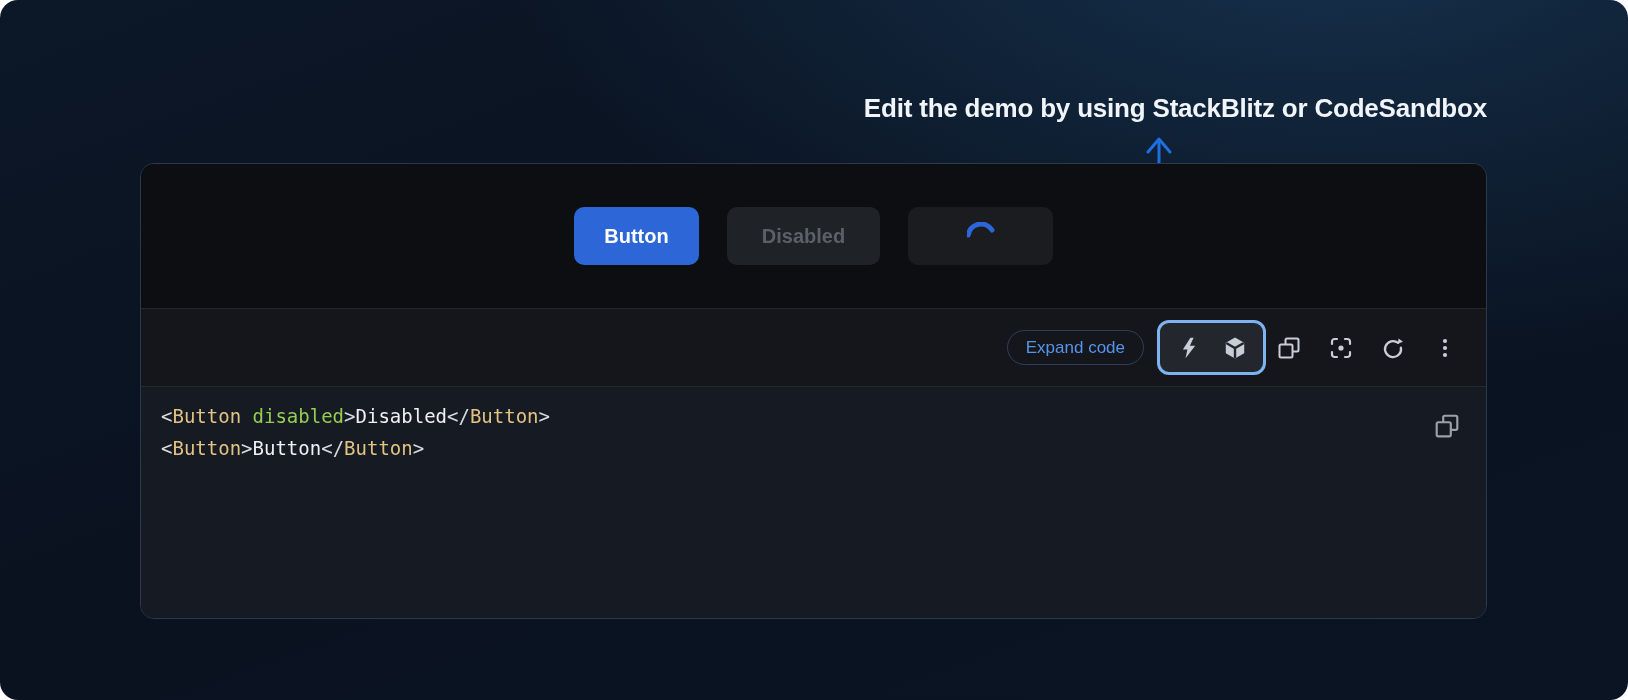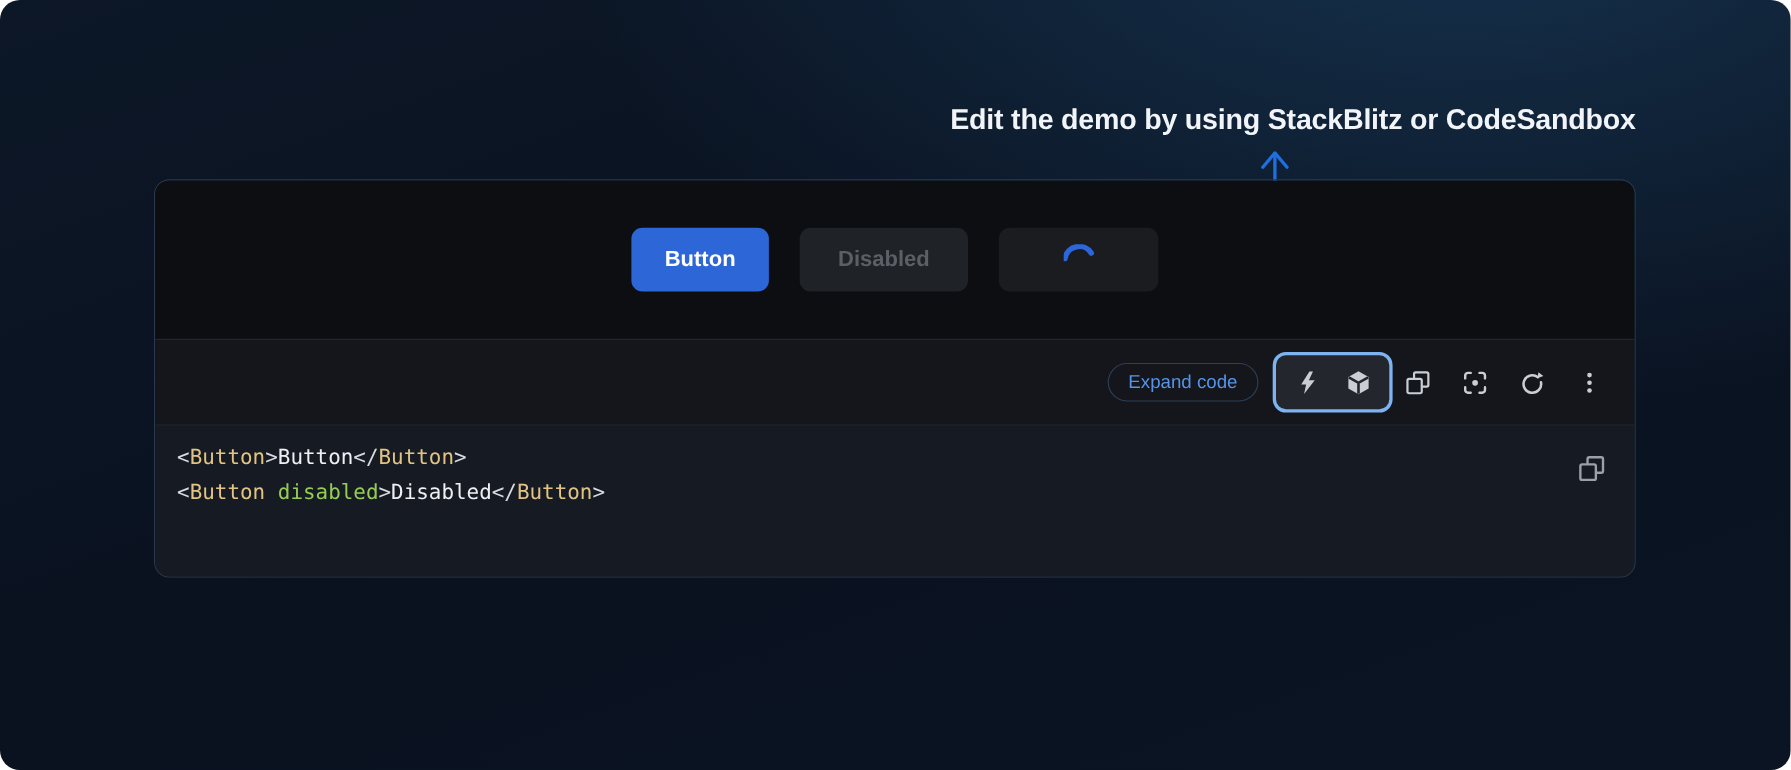--- a/index.html
+++ b/index.html
@@ -15,21 +15,21 @@
 
   .annotation{
     position:absolute; top:93px; right:141px;
     font-size:26px; font-weight:700; color:#f1f4f8; letter-spacing:-0.2px;
     white-space:nowrap;
   }
 
   .arrow-svg{position:absolute; inset:0; pointer-events:none;}
 
   .card{
-    position:absolute; left:140px; top:163px; width:1347px; height:362px;
+    position:absolute; left:140px; top:163px; width:1347px; height:456px;
     box-sizing:border-box; border:1px solid #2a3a4c; border-radius:14px;
     overflow:hidden; display:flex; flex-direction:column;
   }
   .demo-area{
     height:144px; background:#0d0e11; flex:none;
     display:flex; align-items:center; justify-content:center; gap:28px;
   }
   .btn{
     height:58px; border:none; border-radius:10px; font-family:"Liberation Sans",sans-serif;
     font-size:20px; font-weight:700; display:flex; align-items:center; justify-content:center;
@@ -150,22 +150,22 @@
         <svg width="24" height="24" viewBox="0 0 24 24">
           <circle cx="12" cy="5" r="2.1" fill="#c9ced6"></circle>
           <circle cx="12" cy="12" r="2.1" fill="#c9ced6"></circle>
           <circle cx="12" cy="19" r="2.1" fill="#c9ced6"></circle>
         </svg>
       </span>
     </div>
 
     <div class="code-area">
       <div>
+          <div class="code-line"><span class="tok-p">&lt;</span><span class="tok-t">Button</span><span class="tok-w"> </span><span class="tok-a">disabled</span><span class="tok-p">&gt;</span><span class="tok-x">Disabled</span><span class="tok-p">&lt;/</span><span class="tok-t">Button</span><span class="tok-p">&gt;</span></div>
           <div class="code-line"><span class="tok-p">&lt;</span><span class="tok-t">Button</span><span class="tok-p">&gt;</span><span class="tok-x">Button</span><span class="tok-p">&lt;/</span><span class="tok-t">Button</span><span class="tok-p">&gt;</span></div>
-          <div class="code-line"><span class="tok-p">&lt;</span><span class="tok-t">Button</span><span class="tok-w"> </span><span class="tok-a">disabled</span><span class="tok-p">&gt;</span><span class="tok-x">Disabled</span><span class="tok-p">&lt;/</span><span class="tok-t">Button</span><span class="tok-p">&gt;</span></div>
         </div>
       <span class="code-copy">
         <svg width="26" height="26" viewBox="0 0 24 24">
           <rect x="8.5" y="2.5" width="13" height="13" rx="1.5" fill="none" stroke="#9aa1aa" stroke-width="2"></rect>
           <rect x="2.5" y="8.5" width="13" height="13" rx="1.5" fill="#161b23" stroke="#9aa1aa" stroke-width="2"></rect>
         </svg>
       </span>
     </div>
 
   </div>

